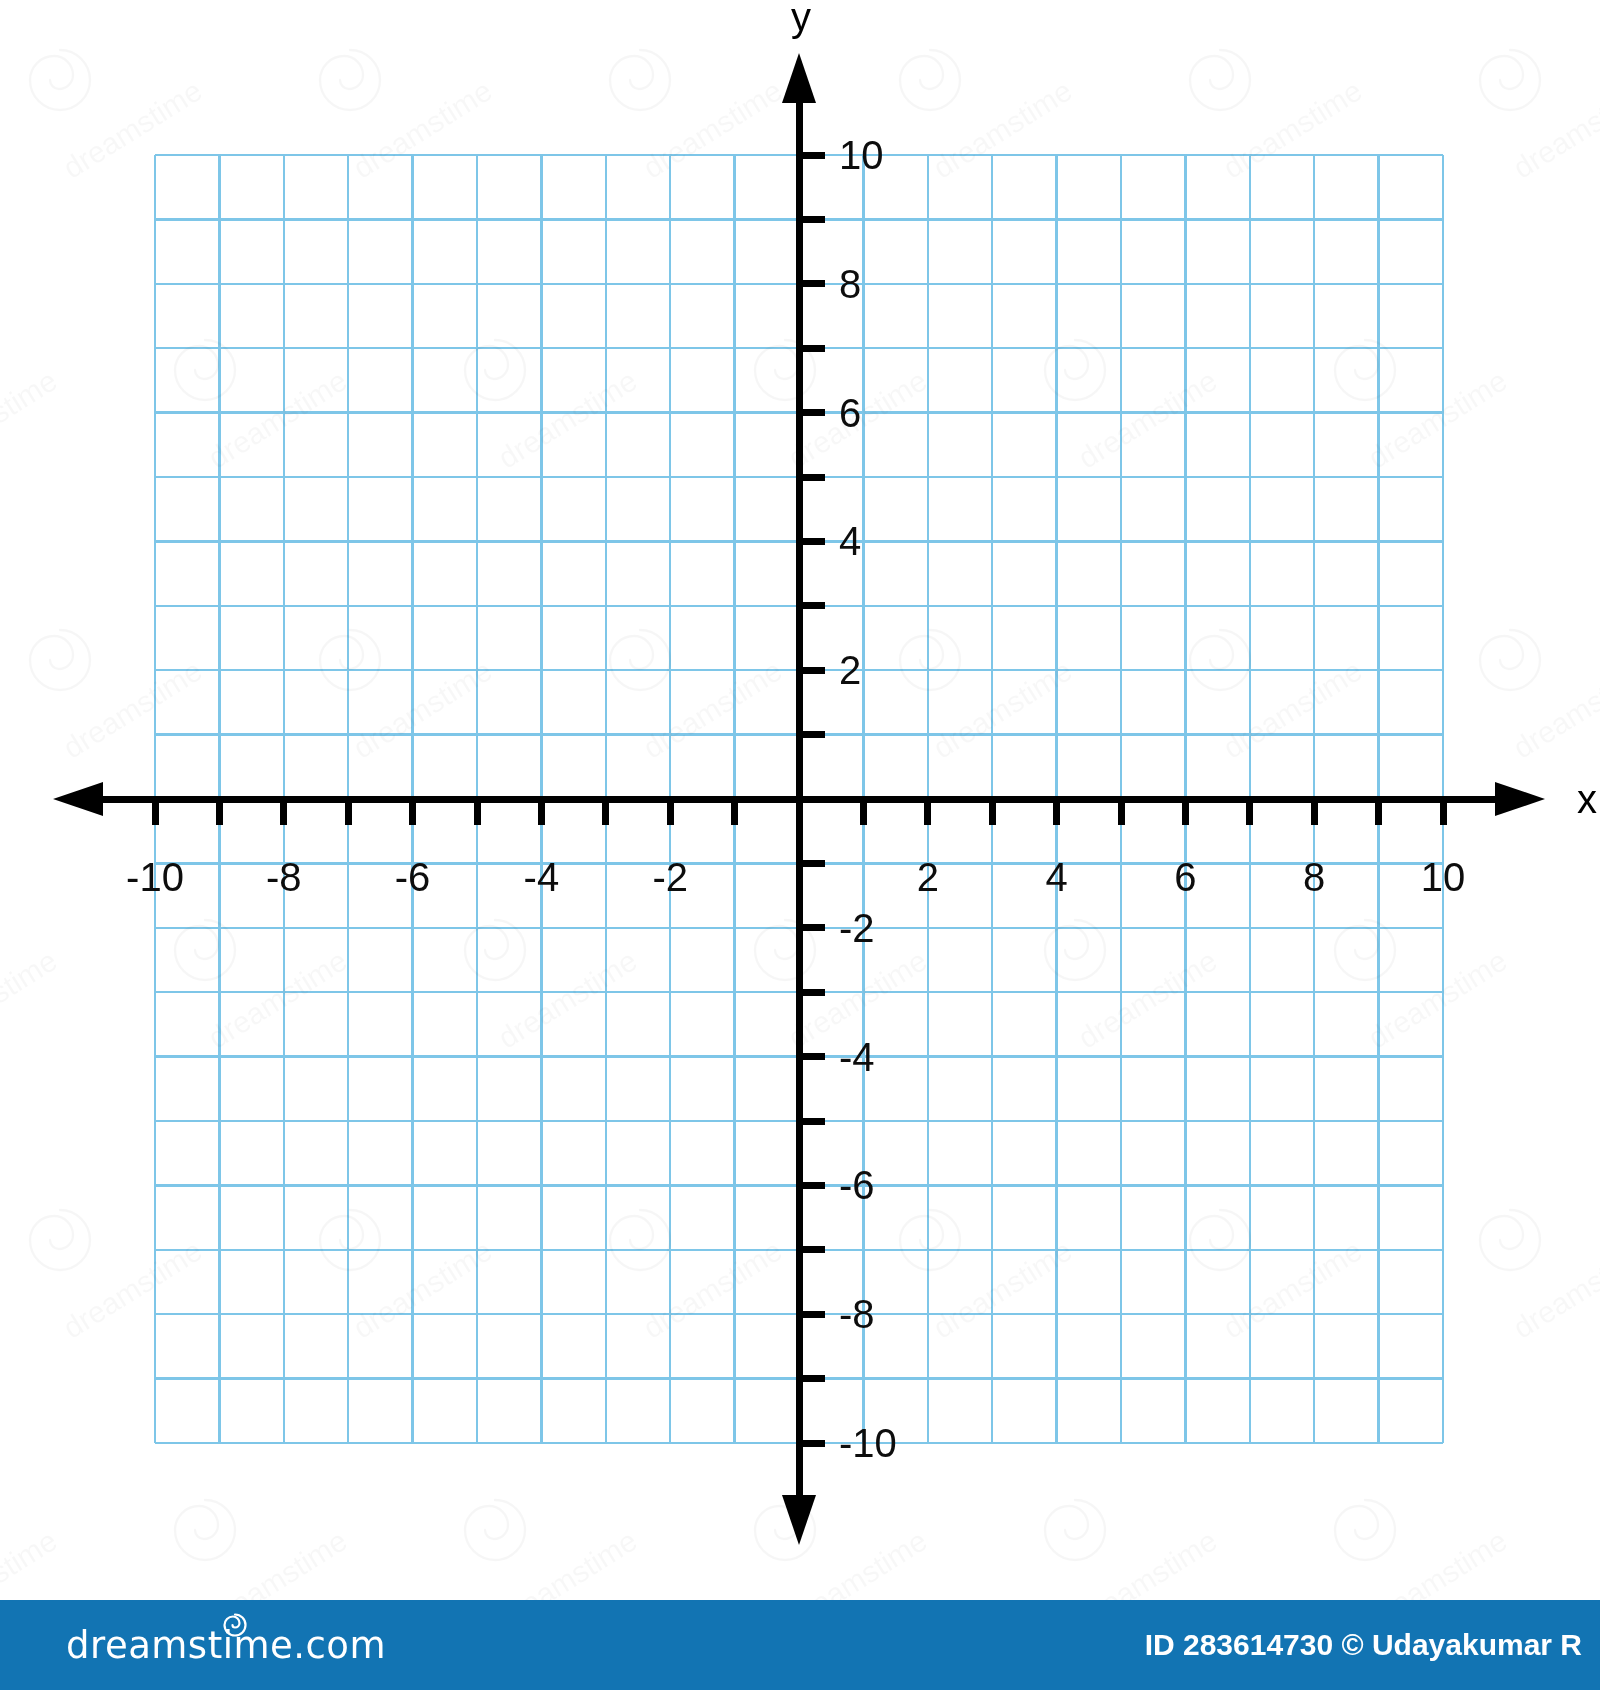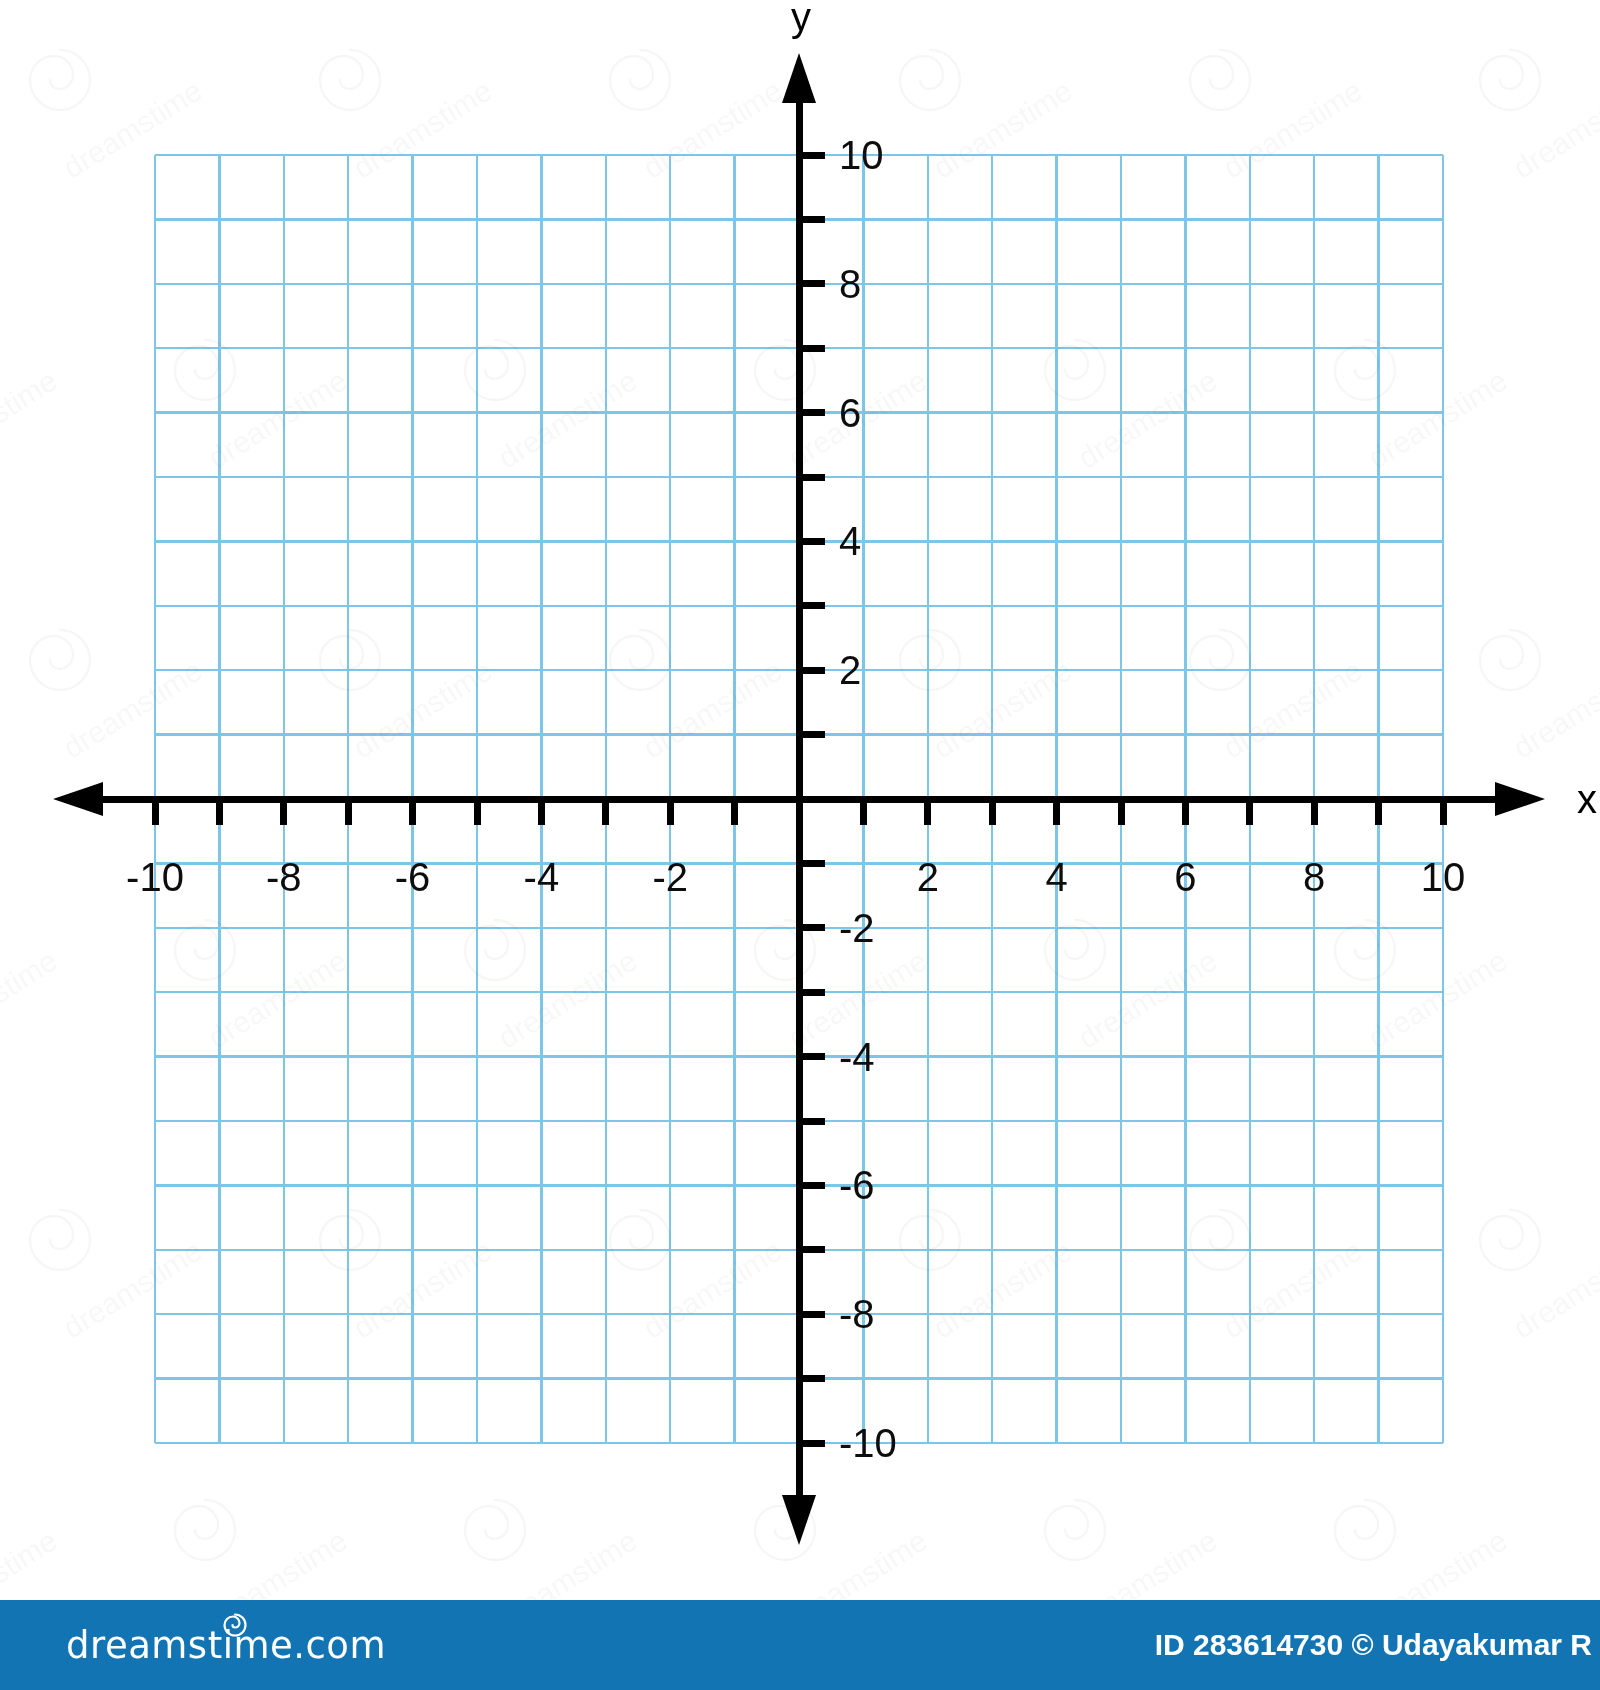--- a/index.html
+++ b/index.html
@@ -71,21 +71,21 @@
   #dreamstime-wordmark {
     font-family: "DejaVu Sans", sans-serif;
     font-size: 37px;
     font-weight: 400;
     color: #ffffff;
     letter-spacing: 0.5px;
     line-height: 1;
   }
   #credit-text {
     position: absolute;
-    right: 8px;
+    right: 18px;
     top: 28px;
     font-family: "Liberation Sans", sans-serif;
     font-size: 30px;
     font-weight: bold;
     color: #ffffff;
     white-space: nowrap;
   }
 </style>
 </head>
 <body>

